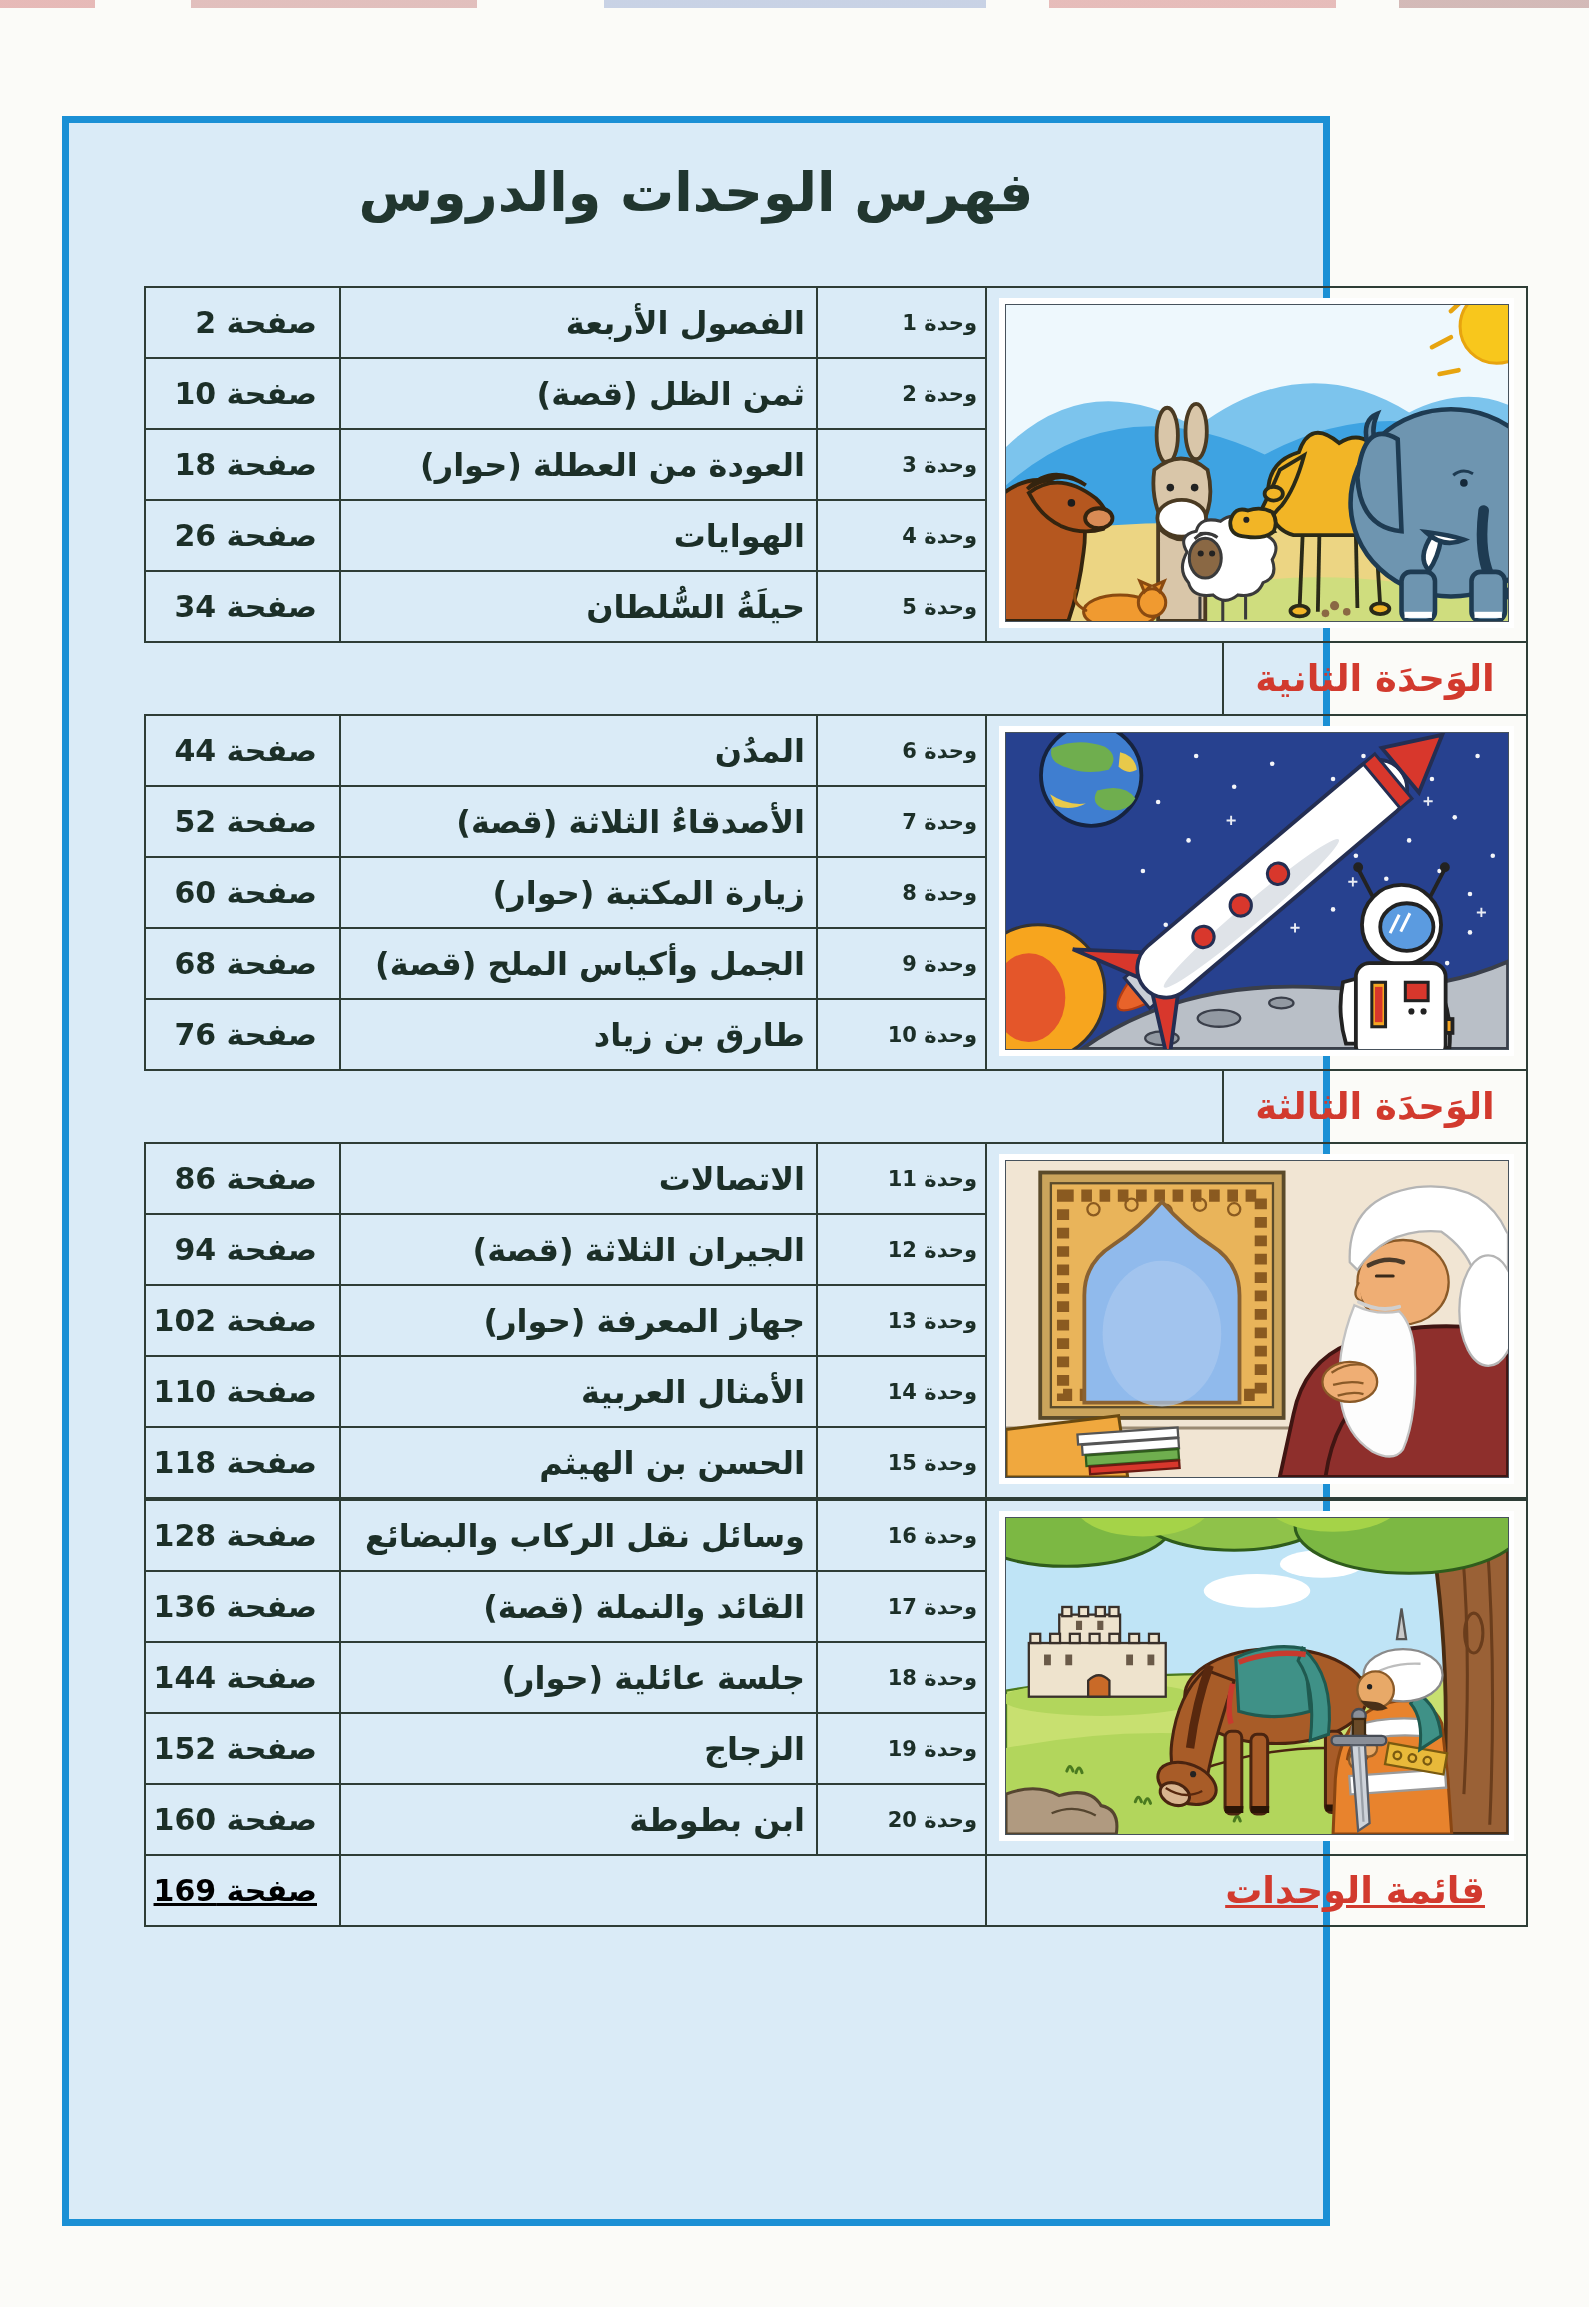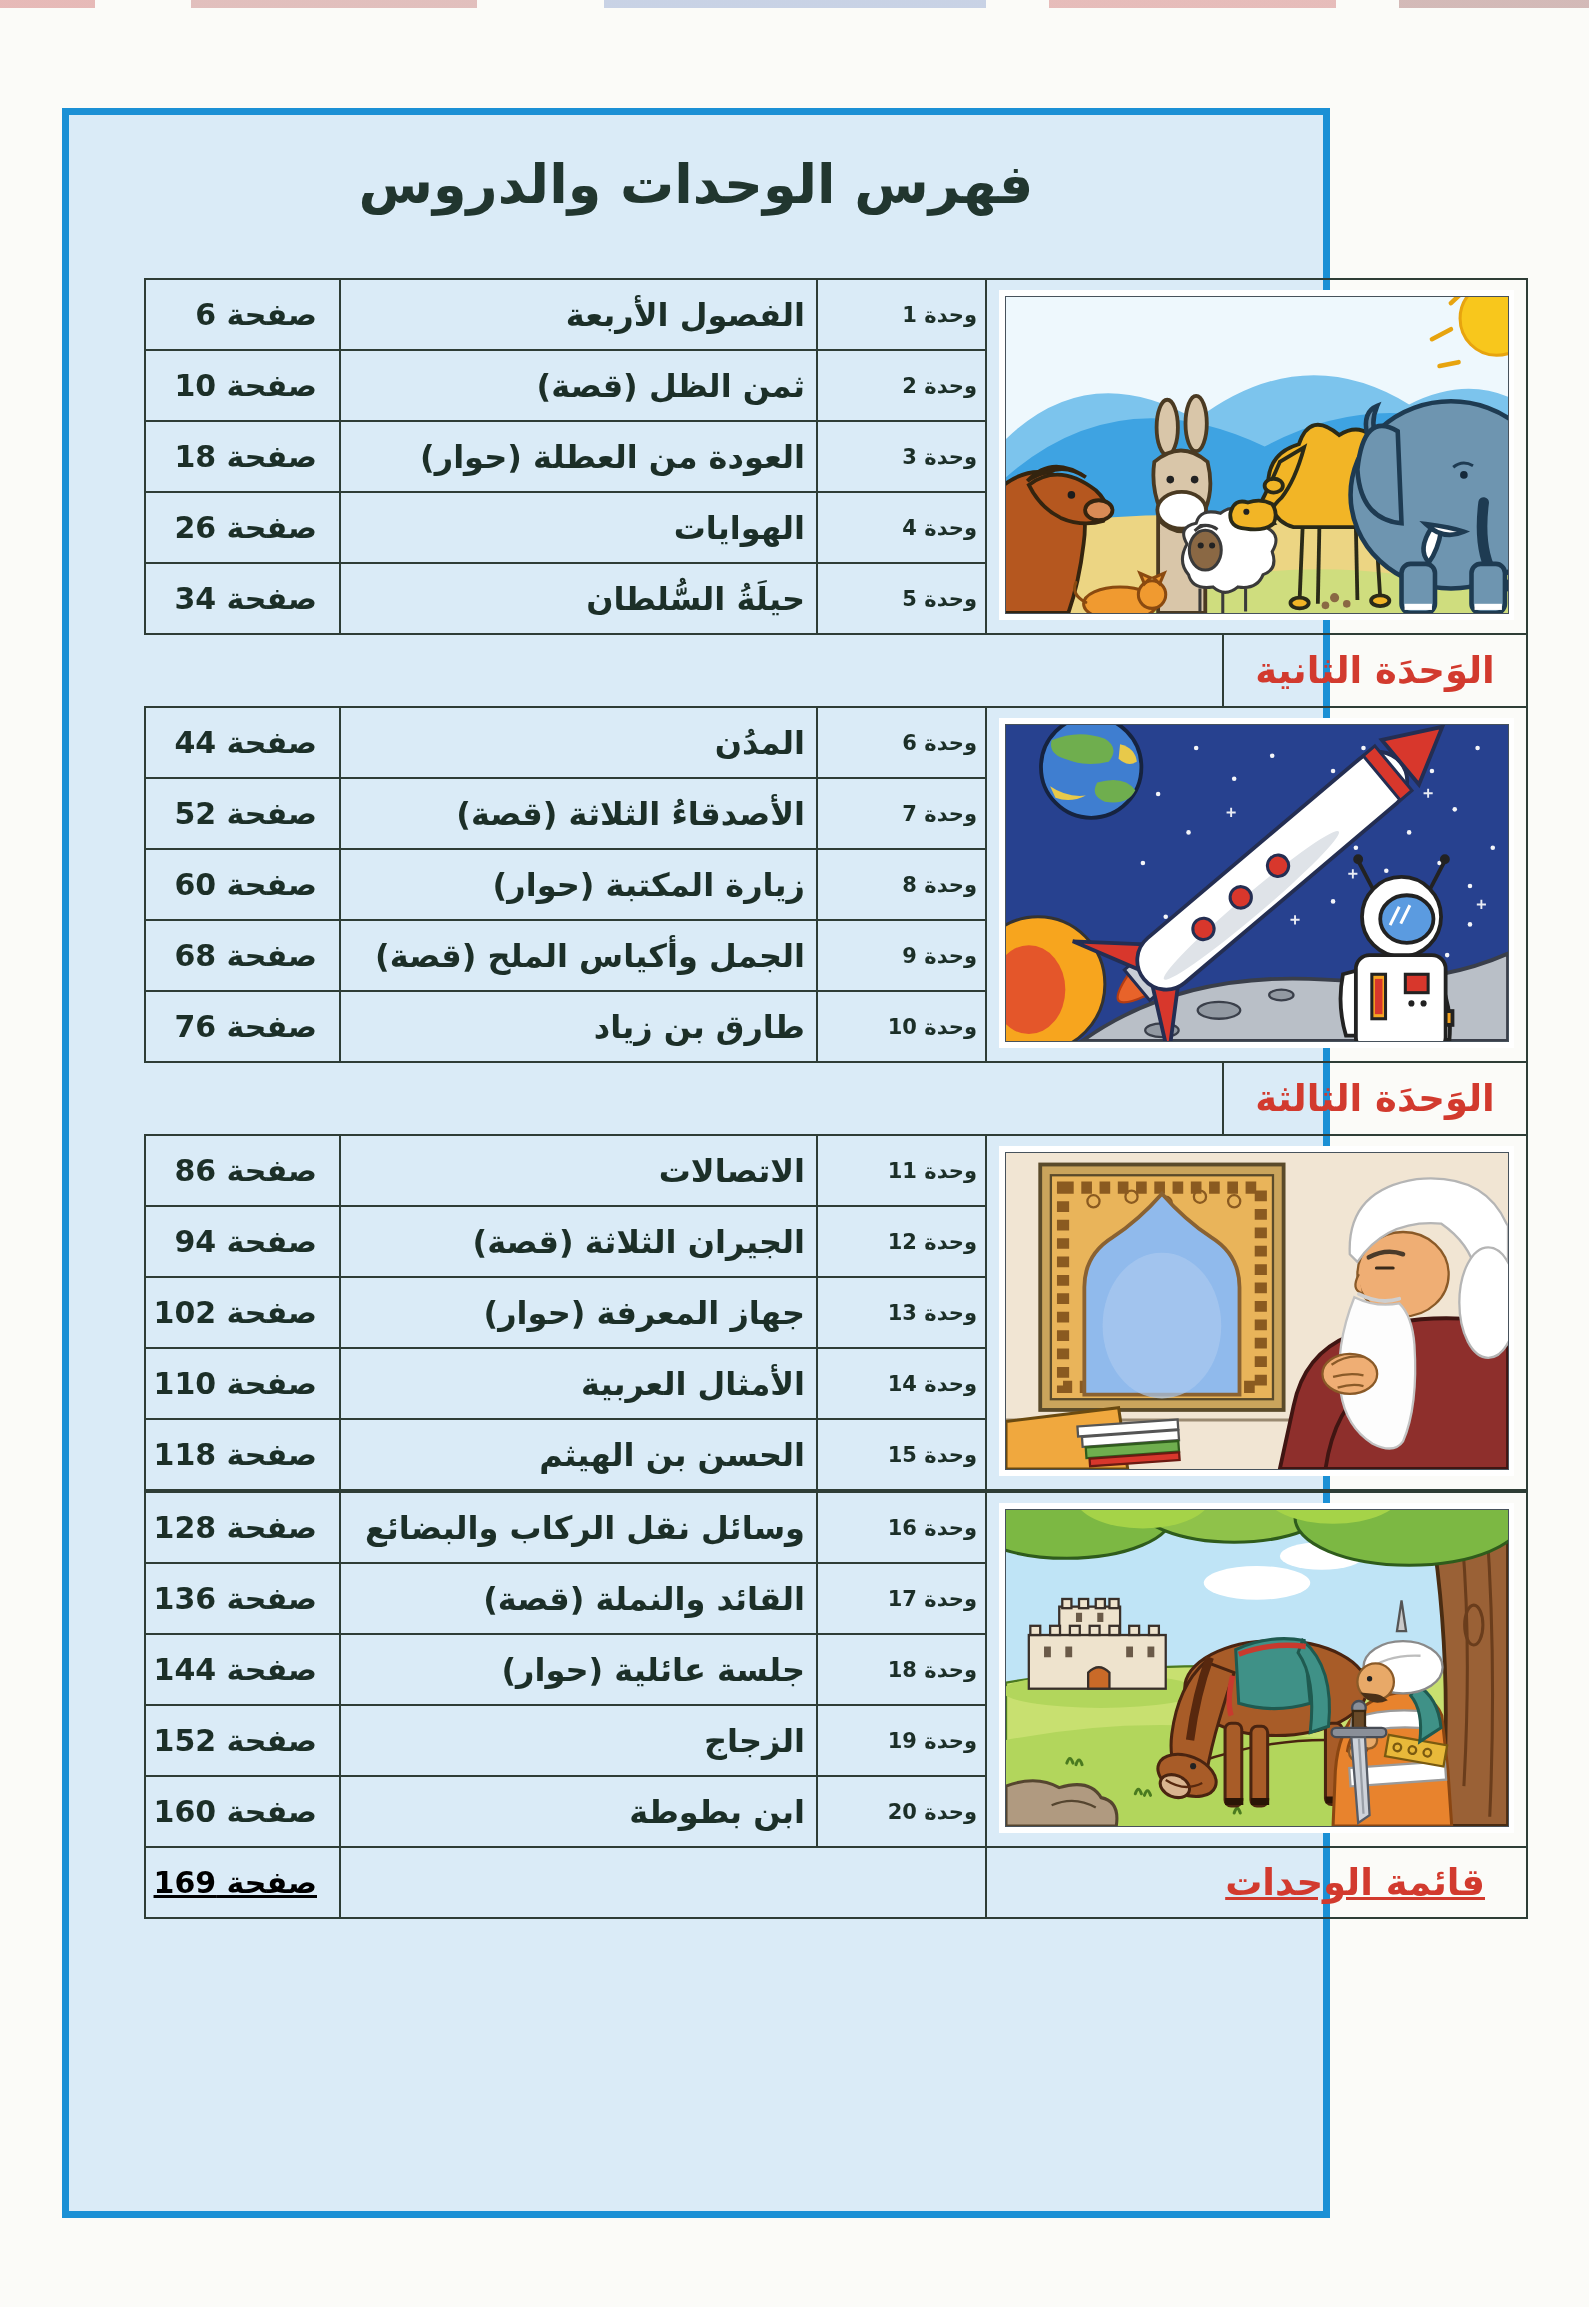--- a/index.html
+++ b/index.html
@@ -6,21 +6,21 @@
   body{
     width:1590px;height:2307px;position:relative;
     background:#fbfbf8;
     font-family:"DejaVu Sans",sans-serif;
     -webkit-font-smoothing:antialiased;
   }
   .sheet{position:absolute;inset:0;overflow:hidden;}
   .scan-marks{position:absolute;top:0;left:0;right:0;height:8px;opacity:.35;
     background:linear-gradient(90deg,#c04040 0 6%,transparent 6% 12%,#b25050 12% 30%,transparent 30% 38%,#6a86c2 38% 62%,transparent 62% 66%,#c04848 66% 84%,transparent 84% 88%,#8a4040 88% 100%);}
   .frame{
-    position:absolute;left:62px;top:108px;width:1268px;height:2110px;
+    position:absolute;left:62px;top:116px;width:1268px;height:2110px;
     box-sizing:border-box;border:7.2px solid #1b90d5;background:#daebf7;
   }
   .page-title{
     position:absolute;top:38px;left:0;width:100%;text-align:center;
     font-size:54px;font-weight:bold;color:#21362f;letter-spacing:0.8px;margin:0;
   }
   .toc{position:absolute;left:78px;top:163px;width:1381px;direction:rtl;}
   .band{position:relative;height:71px;}
   .section:first-child .band{border-top:2.4px solid #2e3d36;}
   .headcell{
@@ -144,21 +144,21 @@
                     <ellipse cx="150" cy="400" rx="48" ry="22" fill="#f09a30"></ellipse>
                     <circle cx="192" cy="388" r="18" fill="#f09a30"></circle>
                     <path d="M182,374 l-6,-14 l14,6 Z M202,374 l6,-14 l-14,6 Z" fill="#f09a30"></path>
                     <path d="M105,398 Q85,388 92,372" fill="none" stroke-linecap="round"></path>
                   </g>
                 </svg>
               </div>
             </td>
             <td class="unit">وحدة 1</td>
             <td class="lesson">الفصول الأربعة</td>
-            <td class="pagec">صفحة 6</td>
+            <td class="pagec">صفحة 2</td>
           </tr>
           <tr>
             <td class="unit">وحدة 2</td>
             <td class="lesson">ثمن الظل (قصة)</td>
             <td class="pagec">صفحة 10</td>
           </tr>
           <tr>
             <td class="unit">وحدة 3</td>
             <td class="lesson">العودة من العطلة (حوار)</td>
             <td class="pagec">صفحة 18</td>

